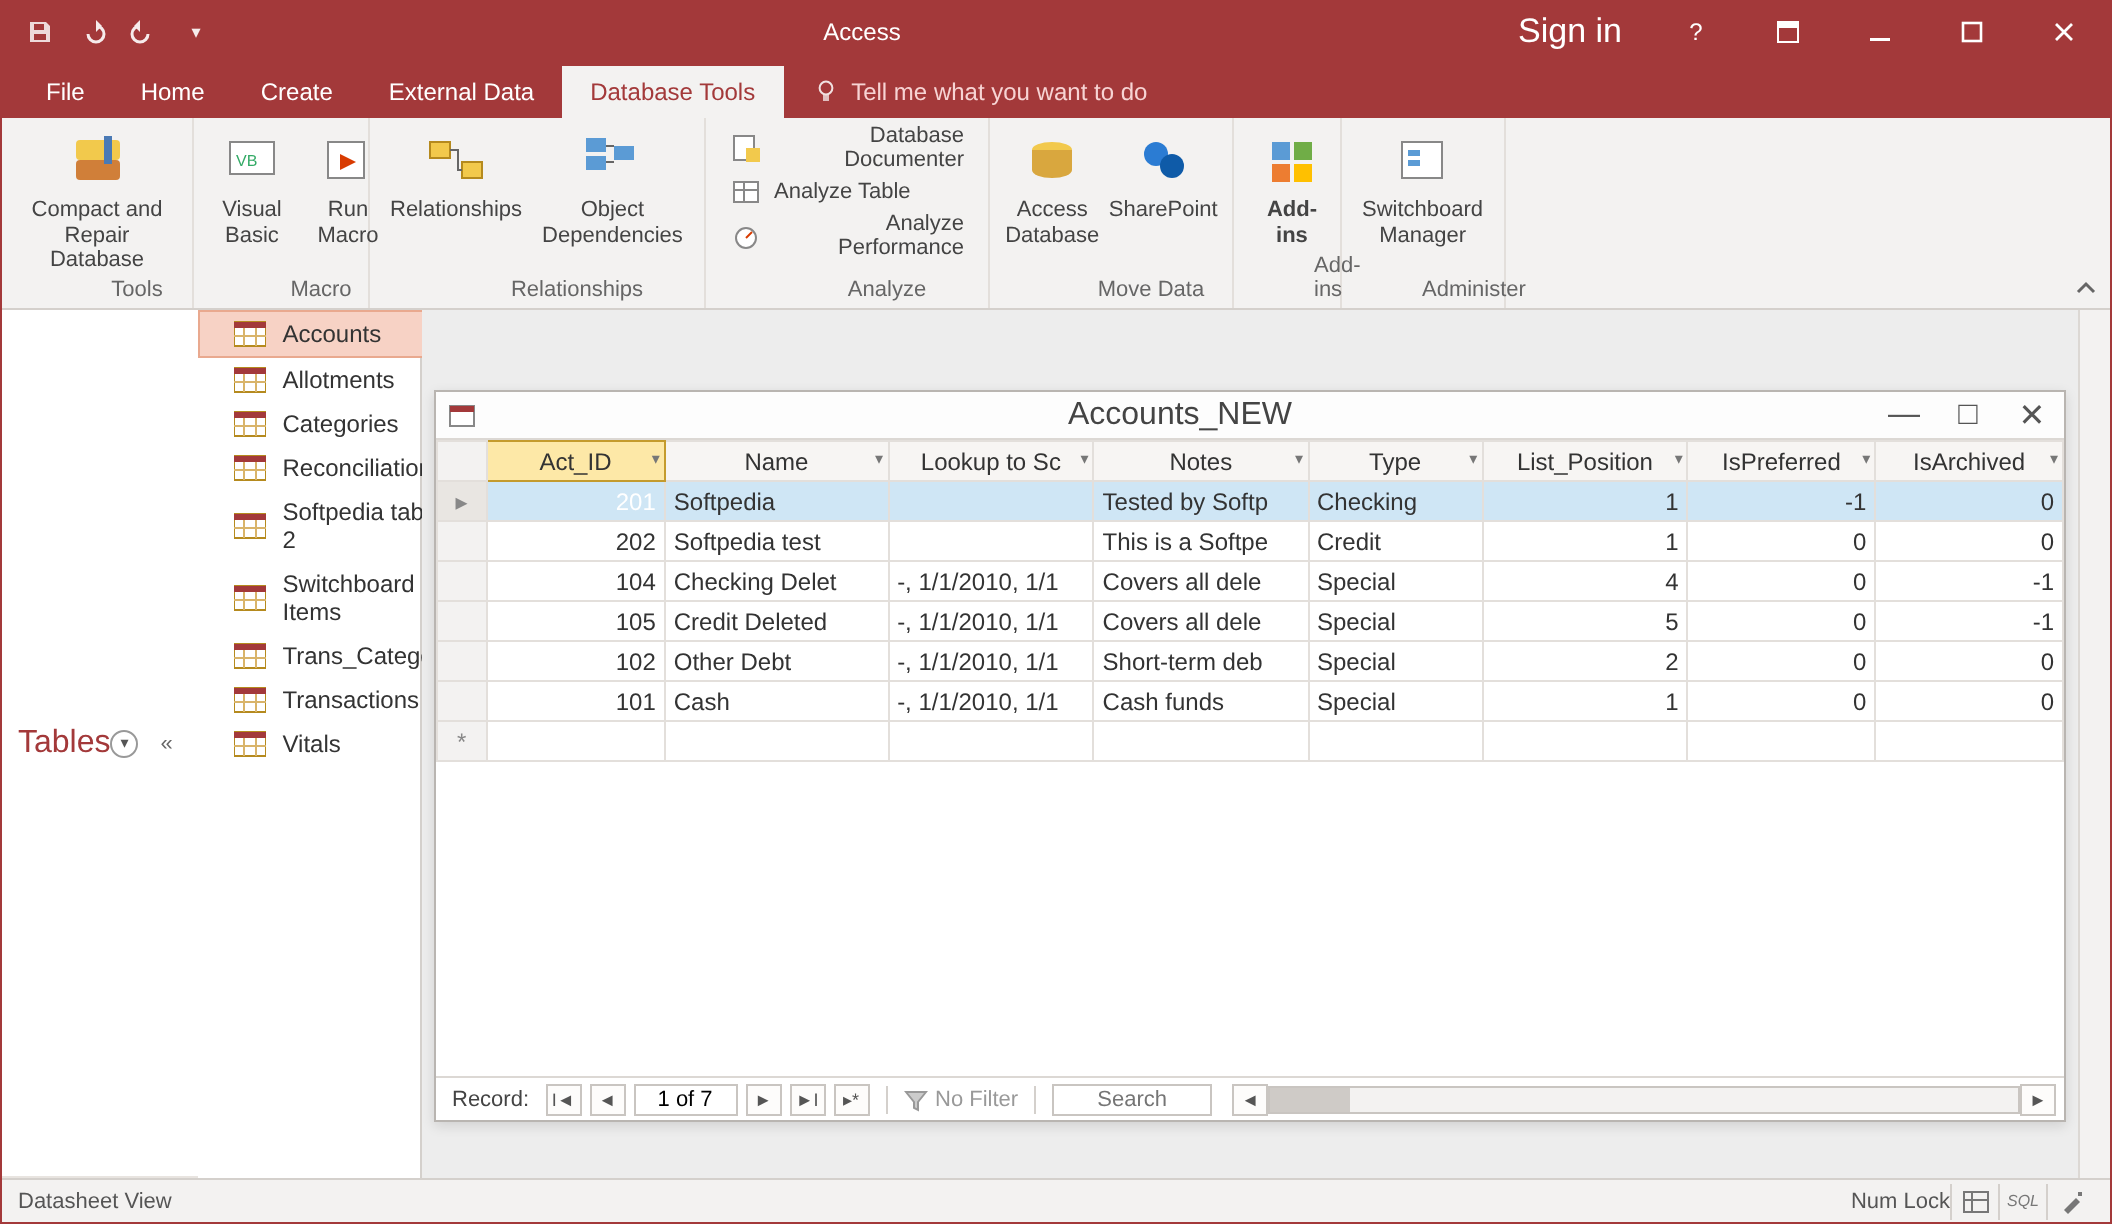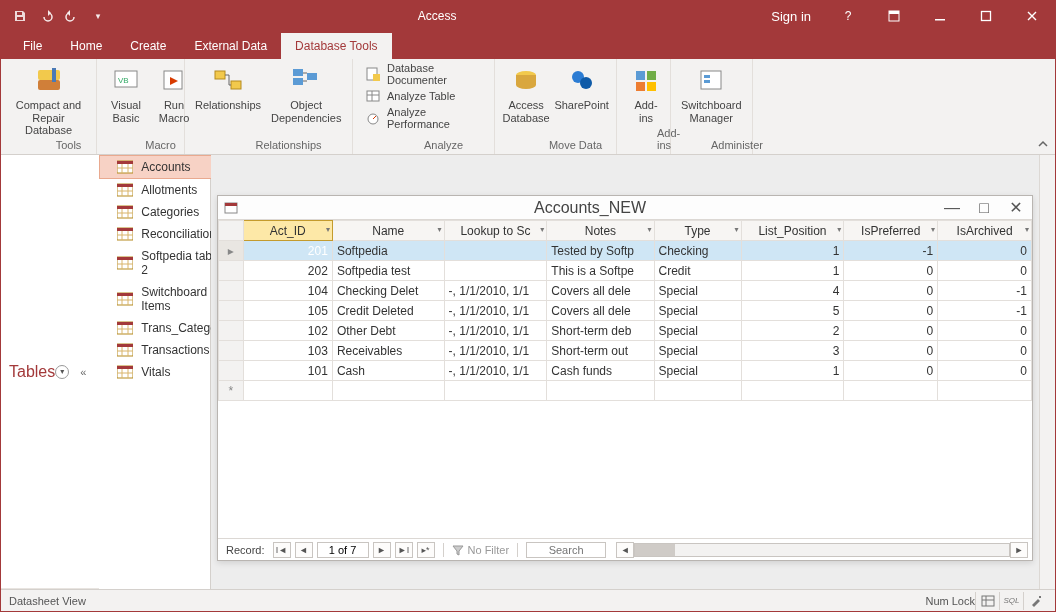--- a/index.html
+++ b/index.html
@@ -5,38 +5,38 @@
 * { box-sizing: border-box; margin: 0; padding: 0; font-family: "Segoe UI", Tahoma, sans-serif; }
 body { width: 1056px; height: 612px; background: #fff; overflow: hidden; border: 1px solid #a3393a; }
 
 
 .titlebar { height: 30px; background: #a3393a; color: #fff; display: flex; align-items: center; font-size: 12px; }
 .titlebar .qat { display: flex; align-items: center; gap: 4px; padding: 0 8px; }
 .titlebar .qat .qbtn { width: 22px; height: 22px; display: flex; align-items: center; justify-content: center; color: #fff; opacity: .9; cursor: pointer; }
 .titlebar .title { flex: 1; text-align: center; font-size: 12px; }
 .titlebar .wincontrols { display: flex; align-items: center; }
 .titlebar .wbtn { width: 46px; height: 30px; display: flex; align-items: center; justify-content: center; color: #fff; cursor: pointer; }
-.titlebar .signin { padding: 0 14px; font-size: 13px; cursor: pointer; }
+.titlebar .signin { padding: 0 14px; font-size: 17px; cursor: pointer; }
 
 
 .ribbontabs { height: 28px; background: #a3393a; display: flex; align-items: flex-end; padding-left: 8px; gap: 0; color: #fff; font-size: 12px; }
 .ribbontabs .tab { padding: 6px 14px; cursor: pointer; }
 .ribbontabs .tab.file { font-weight: normal; }
 .ribbontabs .tab.active { background: #f3f2f1; color: #a3393a; }
 .ribbontabs .tell { display: flex; align-items: center; gap: 6px; padding: 6px 14px; color: #f7d4d4; cursor: text; }
 .ribbontabs .tell svg { opacity: .85; }
 
 
 .ribbon { height: 96px; background: #f3f2f1; border-bottom: 1px solid #d4d0cc; display: flex; position: relative; }
 .ribbon .group { border-right: 1px solid #e3dfdb; display: flex; flex-direction: column; }
 .ribbon .group .body { flex: 1; display: flex; align-items: flex-start; padding: 4px 6px 0; gap: 2px; }
 .ribbon .group .label { text-align: center; font-size: 11px; color: #666; padding-bottom: 3px; padding-left: 40px; }
 .bigbtn { width: auto; min-width: 46px; display: flex; flex-direction: column; align-items: center; padding: 2px 4px; cursor: pointer; font-size: 11px; color: #444; text-align: center; line-height: 1.15; gap: 2px; }
 .bigbtn .ico { width: 32px; height: 32px; display: flex; align-items: center; justify-content: center; }
-.smallbtn { display: flex; align-items: center; gap: 6px; padding: 2px 6px; font-size: 11px; color: #444; cursor: pointer; height: 22px; }
+.smallbtn { display: flex; align-items: center; gap: 6px; padding: 2px 6px; font-size: 11px; color: #444; cursor: pointer; height: 22px; text-align: right; }
 .smallbtn .ico { width: 16px; height: 16px; display: flex; align-items: center; justify-content: center; }
 .vstack { display: flex; flex-direction: column; }
 .ribbon .collapse { position: absolute; right: 6px; bottom: 4px; cursor: pointer; color: #666; }
 
 
 .main { display: flex; height: calc(612px - 30px - 28px - 96px - 22px - 2px); }
 .navpane { width: 210px; border-right: 1px solid #d4d0cc; background: #fff; display:flex; flex-direction:row; }
 .navpane .hdr { display: flex; align-items: center; padding: 4px 8px; color: #a3393a; font-size: 16px; border-bottom: 1px solid #e8e4e0; }
 .navpane .hdr .t { flex: 1; }
 .navpane .hdr .drop { width: 14px; height: 14px; border: 1px solid #999; border-radius: 50%; display:flex; align-items:center; justify-content:center; font-size: 8px; color:#555; cursor:pointer;}
@@ -136,20 +136,27 @@
       </div>
   </div>
 </div>
 
 <div class="ribbontabs">
   <div class="tab file">File</div>
   <div class="tab">Home</div>
   <div class="tab">Create</div>
   <div class="tab">External Data</div>
   <div class="tab active">Database Tools</div>
+  <div class="tell">
+    <svg width="14" height="14">
+        <circle cx="7" cy="5" r="3.2" fill="none" stroke="#fff"></circle>
+        <rect x="5.5" y="8.5" width="3" height="3" fill="#fff" opacity=".8"></rect>
+      </svg>
+    <span>Tell me what you want to do</span>
+  </div>
 </div>
 
 <div class="ribbon">
   <div class="group" style="width:96px;">
     <div class="body">
       <div class="bigbtn">
         <div class="ico">
             <svg width="30" height="30">
               <rect x="4" y="14" width="22" height="10" rx="2" fill="#d07f39"></rect>
               <rect x="4" y="4" width="22" height="10" rx="2" fill="#f2c94c"></rect>
@@ -281,21 +288,21 @@
     <div class="body">
       <div class="bigbtn">
         <div class="ico">
             <svg width="28" height="28">
               <rect x="4" y="4" width="9" height="9" fill="#5b9bd5"></rect>
               <rect x="15" y="4" width="9" height="9" fill="#70ad47"></rect>
               <rect x="4" y="15" width="9" height="9" fill="#ed7d31"></rect>
               <rect x="15" y="15" width="9" height="9" fill="#ffc000"></rect>
             </svg>
           </div>
-        <span style="white-space:pre-line;">Add-
+        <span style="white-space:pre-line;font-weight:bold;">Add-
 ins</span>
       </div>
     </div>
     <div class="label">Add-ins</div>
   </div>
 
   <div class="group" style="width:82px;">
     <div class="body">
       <div class="bigbtn">
         <div class="ico">
@@ -514,31 +521,20 @@
                 <td>Other Debt</td>
                 <td>-, 1/1/2010, 1/1</td>
                 <td>Short-term deb</td>
                 <td>Special</td>
                 <td class="num">2</td>
                 <td class="num">0</td>
                 <td class="num">0</td>
               </tr>
               <tr>
                 <td class="rowsel"></td>
-                <td class="num">103</td>
-                <td>Receivables</td>
-                <td>-, 1/1/2010, 1/1</td>
-                <td>Short-term out</td>
-                <td>Special</td>
-                <td class="num">3</td>
-                <td class="num">0</td>
-                <td class="num">0</td>
-              </tr>
-              <tr>
-                <td class="rowsel"></td>
                 <td class="num">101</td>
                 <td>Cash</td>
                 <td>-, 1/1/2010, 1/1</td>
                 <td>Cash funds</td>
                 <td>Special</td>
                 <td class="num">1</td>
                 <td class="num">0</td>
                 <td class="num">0</td>
               </tr>
               <tr>

